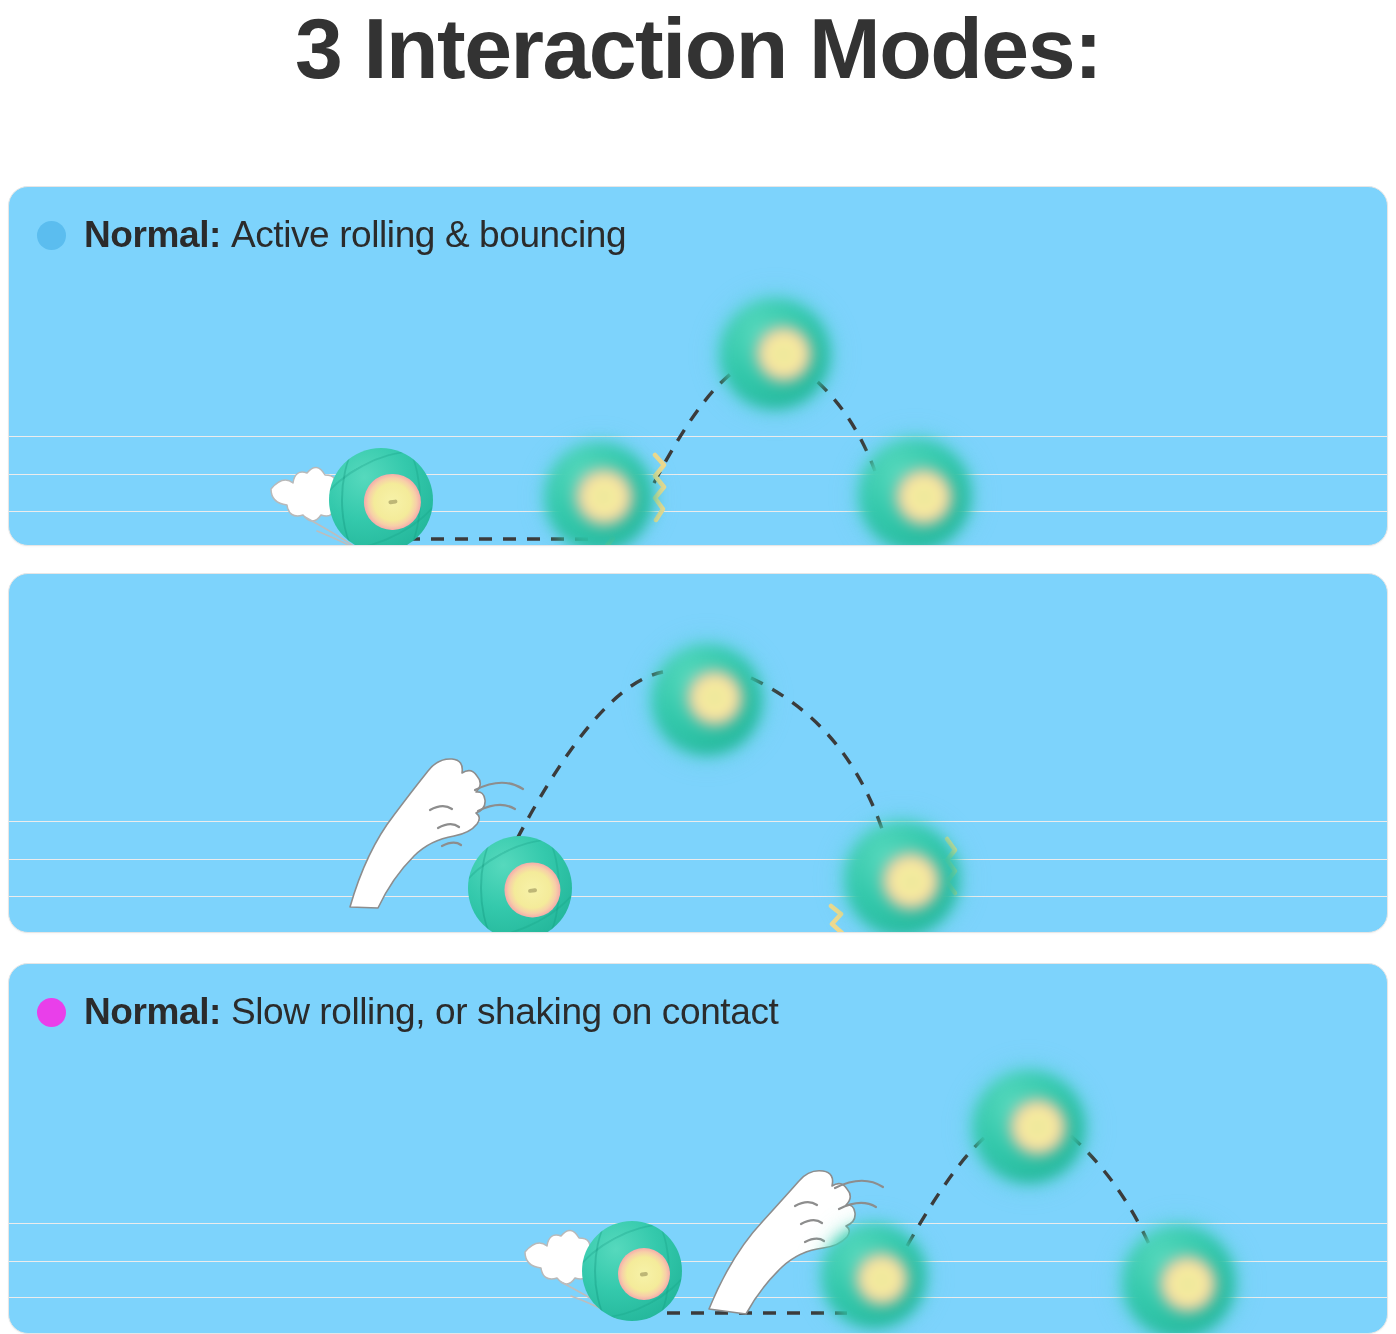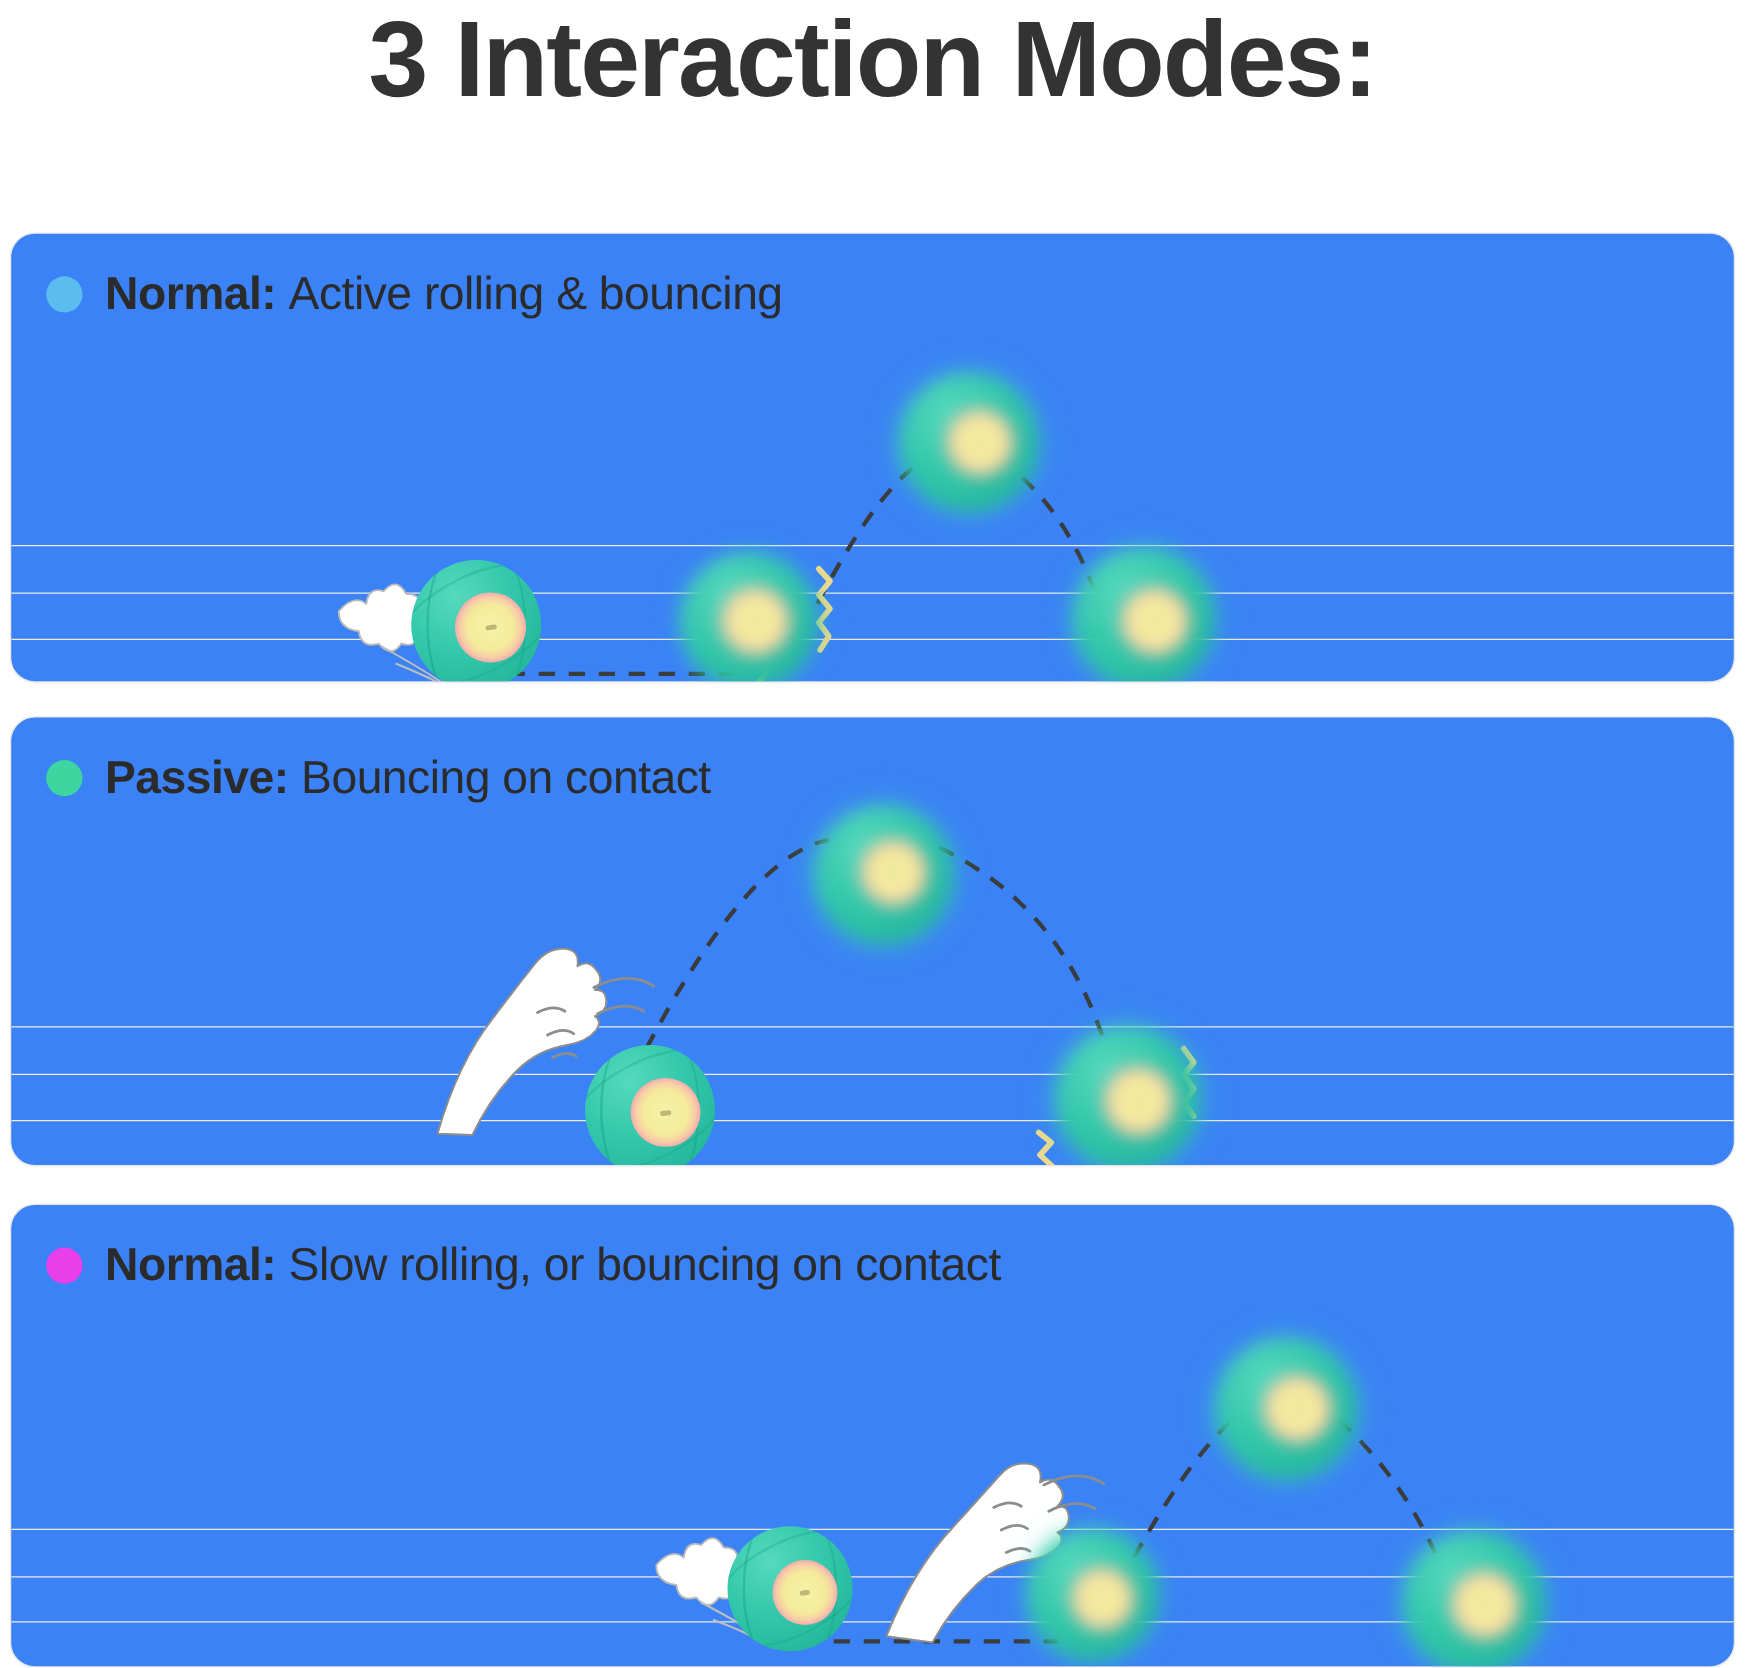--- a/index.html
+++ b/index.html
@@ -29,21 +29,21 @@
     color: #333333;
     font-family: "Liberation Sans", "DejaVu Sans", sans-serif;
     white-space: nowrap;
   }
 
   
   .card {
     position: absolute;
     left: 8px;
     width: 1380px;
-    background: #3b82f6;
+    background: #7dd3fc;
     border: 1px solid #e6e6e6;
     border-radius: 20px;
     box-sizing: border-box;
     overflow: hidden;
     box-shadow: 0 1px 2px rgba(0,0,0,0.03);
   }
   .card-1 { top: 186px;  height: 360px; }
   .card-2 { top: 573px;  height: 360px; }
   .card-3 { top: 963px;  height: 371px; }
 
@@ -270,27 +270,20 @@
 
 <div class="card card-2">
 
   <div class="rule-layer">
     <div class="rule" style="top:247px"></div>
     <div class="rule" style="top:285px"></div>
     <div class="rule" style="top:322px"></div>
 
   </div>
 
-  <div class="card-head">
-    <span class="mode-dot" style="background:#3DD6A0"></span>
-    <span class="mode-text">
-      <span class="mode-name">Passive: </span>
-      <span class="mode-desc">Bouncing on contact</span>
-    </span>
-  </div>
 
   <div class="scene">
 
     <svg width="1380" height="360">
       <path class="dash" d="M 508 265 Q 590 110 654 98"></path>
       <path class="dash" d="M 742 104 Q 840 150 876 264"></path>
     </svg>
 
     <svg width="1380" height="360">
       <path class="paw-line" d="M341 333 q16 -56 44 -92 q18 -24 34 -44 q10 -13 24 -12 q12 1 10 14 q9 -6 15 3 q7 8 -1 16 q8 -1 9 8 q1 9 -9 13 q6 4 1 11 q-7 9 -23 12 q-24 4 -40 20 q-22 22 -36 52 z"></path>
@@ -332,21 +325,21 @@
     <div class="rule" style="top:259px"></div>
     <div class="rule" style="top:297px"></div>
     <div class="rule" style="top:333px"></div>
 
   </div>
 
   <div class="card-head">
     <span class="mode-dot" style="background:#E93FEA"></span>
     <span class="mode-text">
       <span class="mode-name">Normal: </span>
-      <span class="mode-desc">Slow rolling, or bouncing on contact</span>
+      <span class="mode-desc">Slow rolling, or shaking on contact</span>
     </span>
   </div>
 
   <div class="scene">
 
     <svg width="1380" height="371">
       <path class="dash" d="M 658 349 L 838 349"></path>
       <path class="dash" d="M 898 282 Q 950 190 985 166"></path>
       <path class="dash" d="M 1062 172 Q 1110 215 1140 280"></path>
     </svg>

